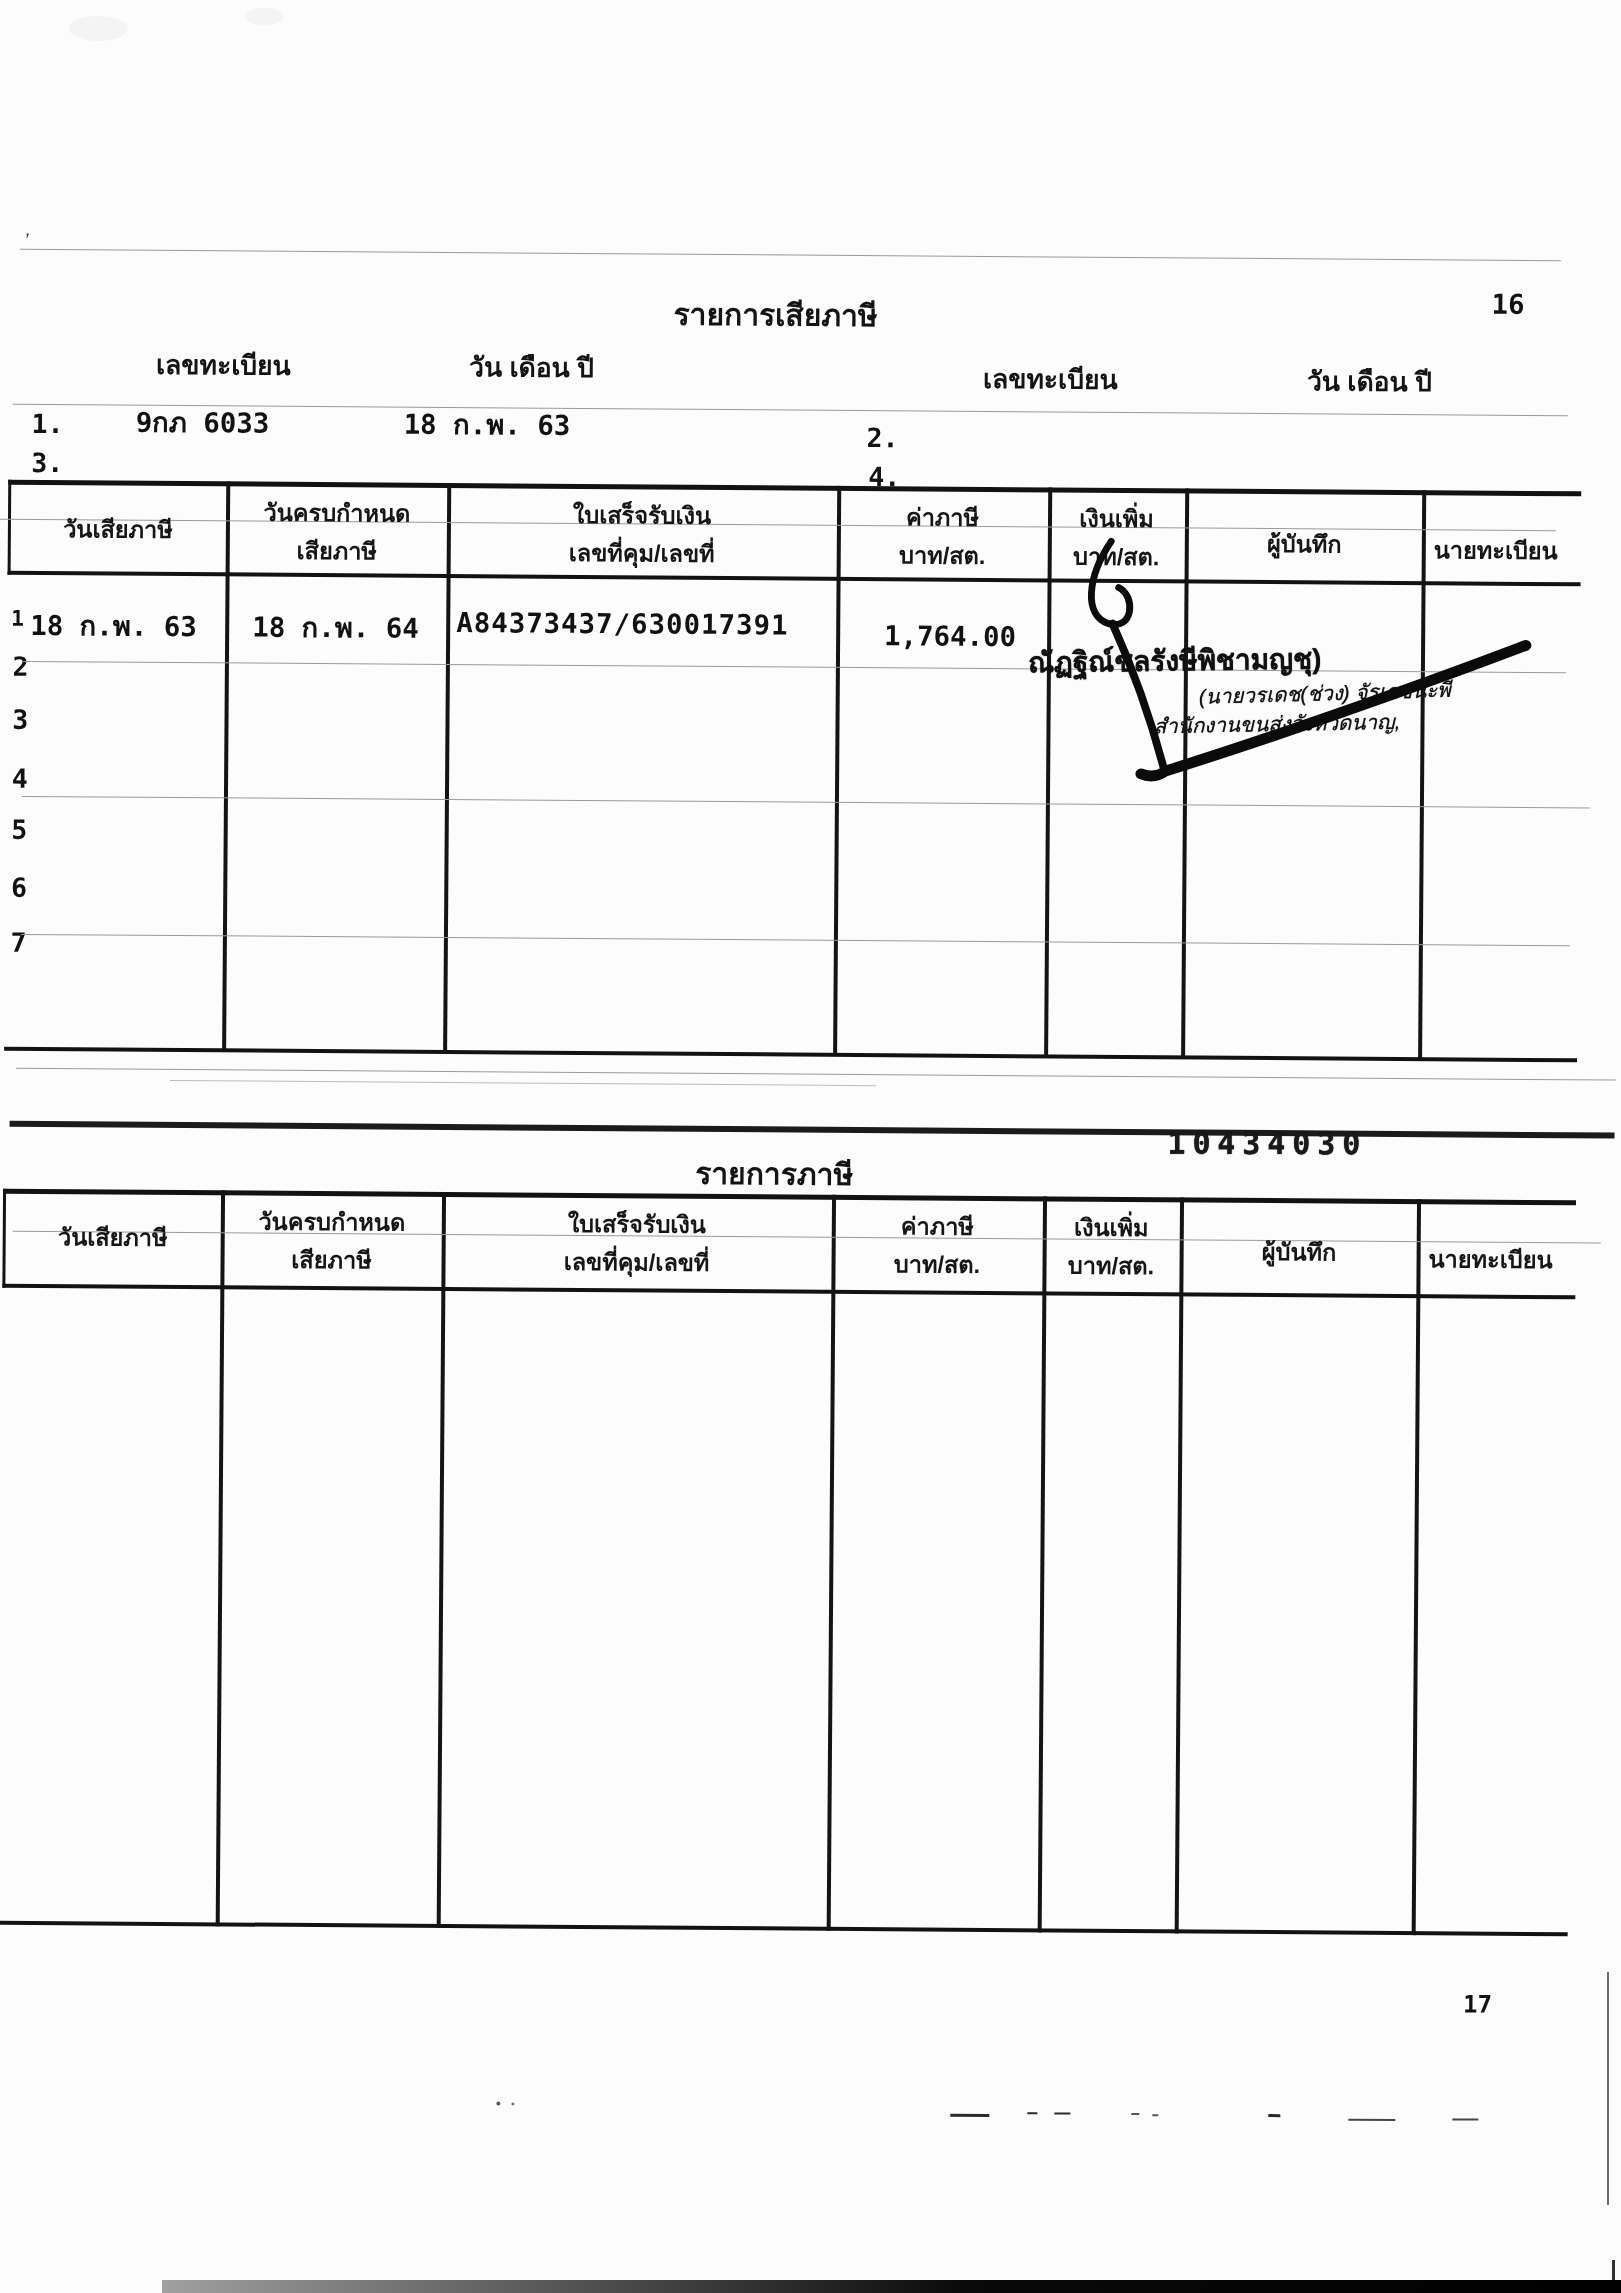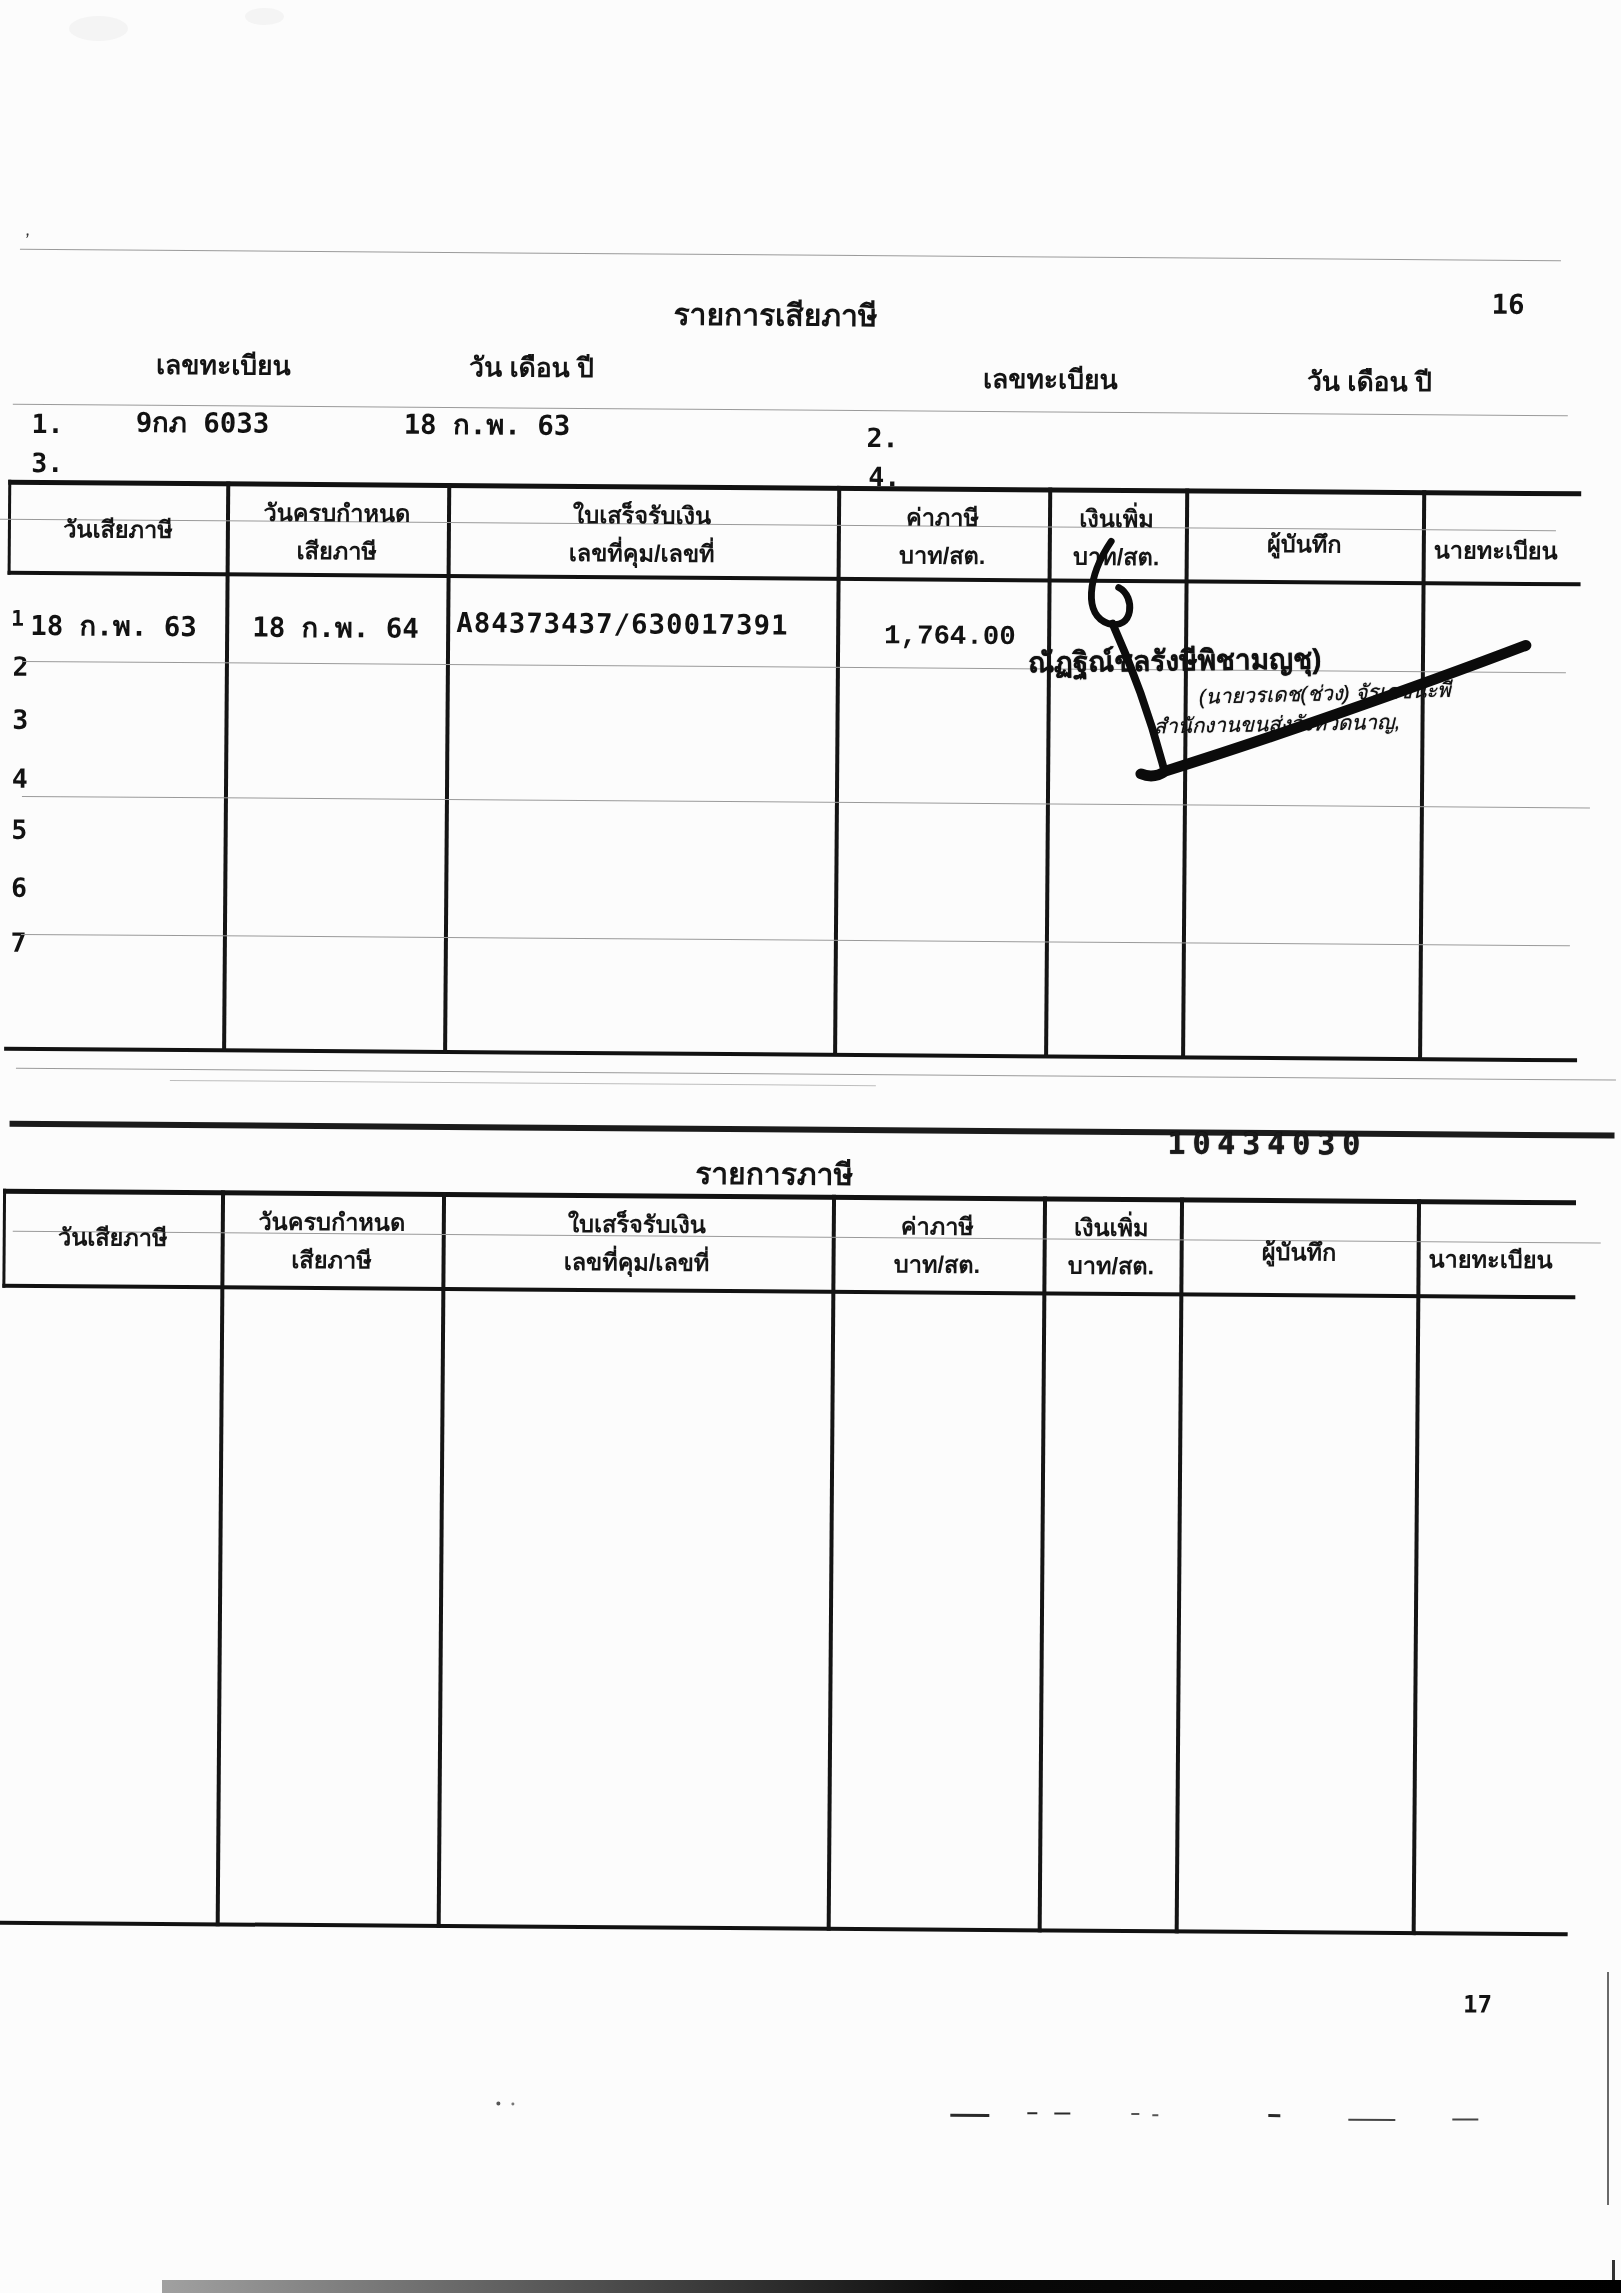--- a/index.html
+++ b/index.html
@@ -76,21 +76,21 @@
     <div class="hdr" style="left:847px;width:195px;top:530px;">บาท/สต.</div>
     <div class="hdr" style="left:1056px;width:125px;top:492px;">เงินเพิ่ม</div>
     <div class="hdr" style="left:1056px;width:125px;top:530px;">บาท/สต.</div>
     <div class="hdr" style="left:1195px;width:223px;top:516px;">ผู้บันทึก</div>
     <div class="hdr" style="left:1436px;width:196px;top:521px;text-align:left;">นายทะเบียน</div>
 
     <div class="abs mono" style="left:13.7px;top:606px;font-size:21.6px;">1</div>
     <div class="abs mono" style="left:33px;top:604px;font-size:27.4px;">18 ก.พ. 63</div>
     <div class="abs mono" style="left:255px;top:604px;font-size:27.4px;">18 ก.พ. 64</div>
     <div class="abs mono" style="left:459px;top:604px;font-size:27.4px;letter-spacing:1px;">A84373437/630017391</div>
-    <div class="abs mono" style="left:887px;top:614px;font-size:27.4px;font-family:Liberation Mono, monospace;">1,764.00</div>
+    <div class="abs mono" style="left:887px;top:614px;font-size:27.4px;">1,764.00</div>
     <div class="abs mono" style="left:1068px;top:614px;font-size:27.4px;"></div>
 
     <div class="abs mono" style="left:15.7px;top:651px;font-size:26.5px;">2</div>
     <div class="abs mono" style="left:15.7px;top:704px;font-size:26.5px;">3</div>
     <div class="abs mono" style="left:15.7px;top:763px;font-size:26.5px;">4</div>
     <div class="abs mono" style="left:15.7px;top:814px;font-size:26.5px;">5</div>
     <div class="abs mono" style="left:15.7px;top:872px;font-size:26.5px;">6</div>
     <div class="abs mono" style="left:15.7px;top:927px;font-size:26.5px;">7</div>
 
     <div class="hl1" style="left:25.5px;top:661px;width:1543px;"></div>

